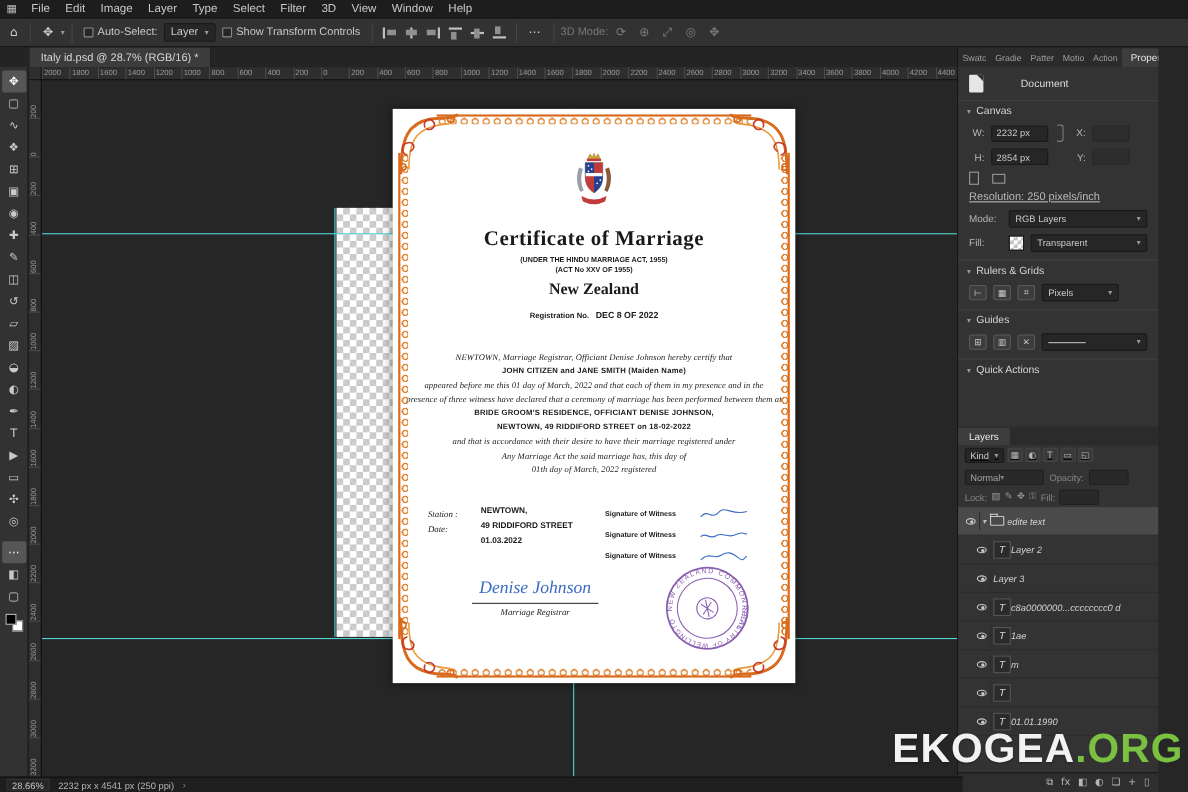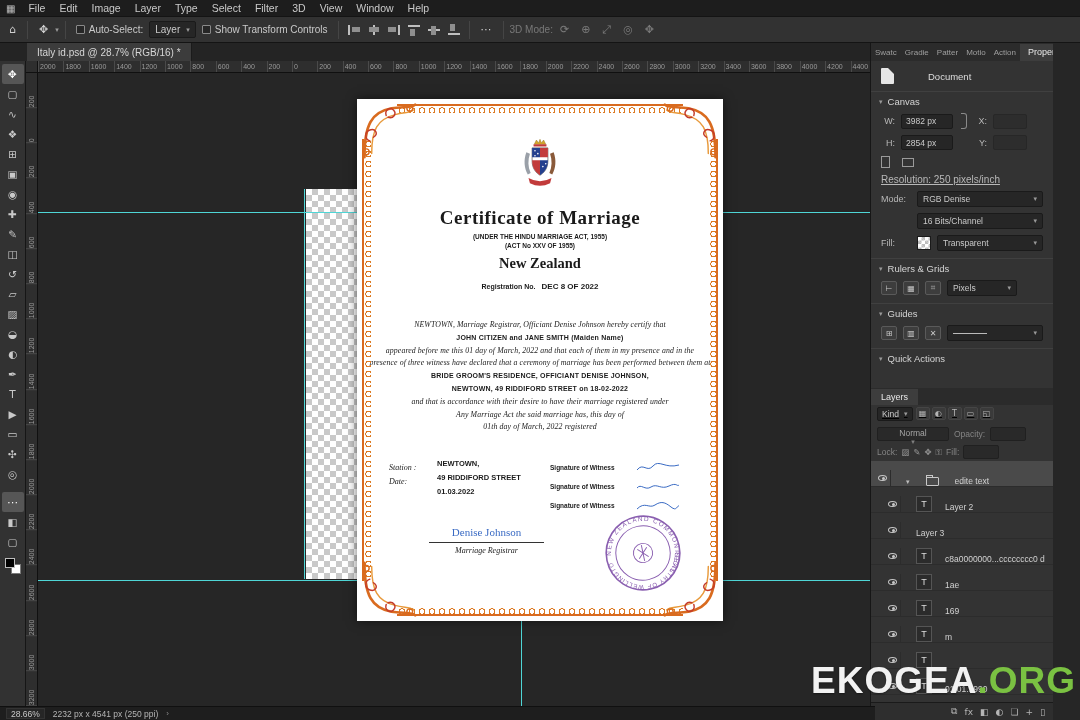--- a/index.html
+++ b/index.html
@@ -103,21 +103,21 @@
   .bline{font-size:7px;font-weight:600;letter-spacing:.2px;}
   .bscript{font-family:"Liberation Serif",serif;font-style:italic;font-size:7.8px;font-weight:400;letter-spacing:.1px;text-align:center;}
   .cert-station-lbl{position:absolute;left:32px;top:362px;font-family:"Liberation Serif",serif;
       font-style:italic;font-size:8px;line-height:14px;}
   .cert-station-val{position:absolute;left:80px;top:358px;font-size:7.5px;line-height:14px;font-weight:600;}
   .wit-block{position:absolute;left:193px;top:359px;}
   .wit-row{display:flex;align-items:center;height:19px;}
   .wit-lbl{font-size:6.5px;width:85px;font-weight:600;}
   .wit-sig{color:#3a6bc4;}
   .reg-sign{position:absolute;left:62px;top:427px;width:135px;text-align:center;}
-  .reg-sig-name{font-family:"Liberation Serif",serif;font-size:11px;color:#3a6bc4;}
+  .reg-sig-name{font-family:"Liberation Serif",serif;font-style:italic;font-size:16px;color:#3a6bc4;}
   .reg-line{border-top:1px solid #333;margin:4px 10px 3px 10px;}
   .reg-title{font-family:"Liberation Serif",serif;font-style:italic;font-size:8px;}
   .seal{position:absolute;left:246px;top:414px;transform:rotate(-12deg);}
 
   
   .strip{position:absolute;left:875px;top:43px;width:22px;height:677px;background:#323232;
          border-left:1px solid #161616;z-index:9;display:flex;flex-direction:column;align-items:center;padding-top:6px;}
   .strip-ico{width:20px;height:20px;display:flex;align-items:center;justify-content:center;color:#c9c9c9;
              font-size:10px;font-family:"DejaVu Sans",sans-serif;}
   .panels{position:absolute;left:870px;top:43px;width:183px;height:677px;background:#333333;z-index:9;
@@ -157,26 +157,26 @@
   .ltab-row{height:17px;background:#2b2b2b;display:flex;align-items:flex-end;}
   .ltab{background:#3d3d3d;color:#e8e8e8;font-size:9px;padding:0 10px;line-height:16px;}
   .lbody{flex:1;background:#333;overflow:hidden;}
   .lfilter{display:flex;align-items:flex-start;gap:3px;padding:2px 6px;height:19px;text-decoration:underline;}
   .kind-sel{display:flex;align-items:center;gap:5px;background:#262626;border:1px solid #1a1a1a;border-radius:2px;
             height:14px;padding:0 4px;color:#c9c9c9;font-size:8.5px;}
   .f-ico{width:14px;height:13px;display:flex;align-items:center;justify-content:center;color:#b5b5b5;font-size:8px;
          border:1px solid #454545;border-radius:2px;background:#3a3a3a;}
   .lblend{display:flex;align-items:center;gap:5px;padding:2px 6px;height:19px;opacity:.75;}
   .blend-sel{display:flex;align-items:center;justify-content:flex-start;background:#262626;border:1px solid #1a1a1a;
-             border-radius:2px;height:14px;padding:0 4px;color:#c9c9c9;font-size:8.5px;width:72px;flex-direction:column;}
+             border-radius:2px;height:14px;padding:0 4px;color:#c9c9c9;font-size:8.5px;width:72px;}
   .mini-lbl{color:#9f9f9f;font-size:8.5px;}
   .mini-box{background:#262626;border:1px solid #1a1a1a;border-radius:2px;height:14px;width:36px;}
   .llock{display:flex;align-items:center;gap:4px;padding:2px 6px;height:18px;opacity:.75;}
   .lk-ico{color:#b5b5b5;font-size:8.5px;font-family:"DejaVu Sans",sans-serif;}
-  .lrow{display:flex;align-items:flex-end;height:26px;border-bottom:1px solid #2c2c2c;padding:0 4px;gap:13px;}
+  .lrow{display:flex;align-items:center;height:26px;border-bottom:1px solid #2c2c2c;padding:0 4px;gap:0;font-style:italic;}
   .lrow.sel{background:#4a4a4a;}
   .lrow.child{padding-left:14px;}
   .eye{width:16px;height:16px;display:flex;align-items:center;justify-content:center;border-right:1px solid #2c2c2c;margin-right:2px;}
   .eye i{display:block;width:9px;height:6px;border:1px solid #c8c8c8;border-radius:50%;position:relative;}
   .eye i::after{content:"";position:absolute;width:3px;height:3px;background:#c8c8c8;border-radius:50%;top:1px;left:2.5px;}
   .gchev{color:#bdbdbd;font-size:7px;}
   .folder{width:13px;height:9px;border:1px solid #c8c8c8;border-radius:1px;position:relative;margin:0 3px;}
   .folder::before{content:"";position:absolute;top:-3px;left:-1px;width:5px;height:2px;border:1px solid #c8c8c8;border-bottom:none;}
   .thumb{width:16px;height:16px;background:#2b2b2b;border:1px solid #555;display:flex;align-items:center;
          justify-content:center;color:#ddd;font-size:9px;flex:none;}
@@ -526,48 +526,41 @@
     <div class="prow">
       <span class="doc-ico"></span>
       <span class="doc-lbl">Document</span>
     </div>
     <div class="psection">
       <span class="schev">▾</span>
       <span>Canvas</span>
     </div>
     <div class="prow">
       <span class="dimlbl">W:</span>
-      <span class="pfield">3982 px</span>
+      <span class="pfield">2232 px</span>
       <span class="chain"></span>
       <span class="dimlbl">X:</span>
       <span class="pfield empty"></span>
     </div>
     <div class="prow">
       <span class="dimlbl">H:</span>
       <span class="pfield">2854 px</span>
       <span style="width:6px;margin-left:2px;"></span>
       <span class="dimlbl">Y:</span>
       <span class="pfield empty"></span>
     </div>
     <div class="prow">
       <span class="o-p"></span>
       <span class="o-l"></span>
     </div>
     <div class="res-text">Resolution: 250 pixels/inch</div>
     <div class="prow">
       <span class="plabel">Mode:</span>
       <div class="pselect">
-        <span>RGB Denise</span>
-          <span class="car">▾</span>
-      </div>
-    </div>
-    <div class="prow">
-      <span class="plabel"></span>
-      <div class="pselect">
-        <span>16 Bits/Channel</span>
+        <span>RGB Layers</span>
           <span class="car">▾</span>
       </div>
     </div>
     <div class="prow">
       <span class="plabel">Fill:</span>
       <span class="fillsw"></span>
       <div class="pselect">
         <span>Transparent</span>
           <span class="car">▾</span>
       </div>
@@ -673,27 +666,20 @@
           <i></i>
         </span>
       <span class="thumb t"></span>
       <span class="lname">1ae</span>
     </div>
     <div class="lrow child">
       <span class="eye">
           <i></i>
         </span>
       <span class="thumb t"></span>
-      <span class="lname">169</span>
-    </div>
-    <div class="lrow child">
-      <span class="eye">
-          <i></i>
-        </span>
-      <span class="thumb t"></span>
       <span class="lname">m</span>
     </div>
     <div class="lrow child">
       <span class="eye">
           <i></i>
         </span>
       <span class="thumb t"></span>
       <span class="lname"></span>
     </div>
     <div class="lrow child">

